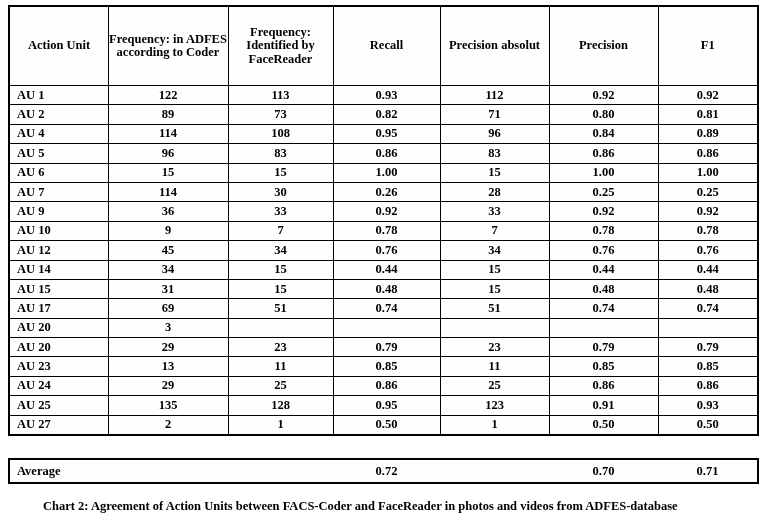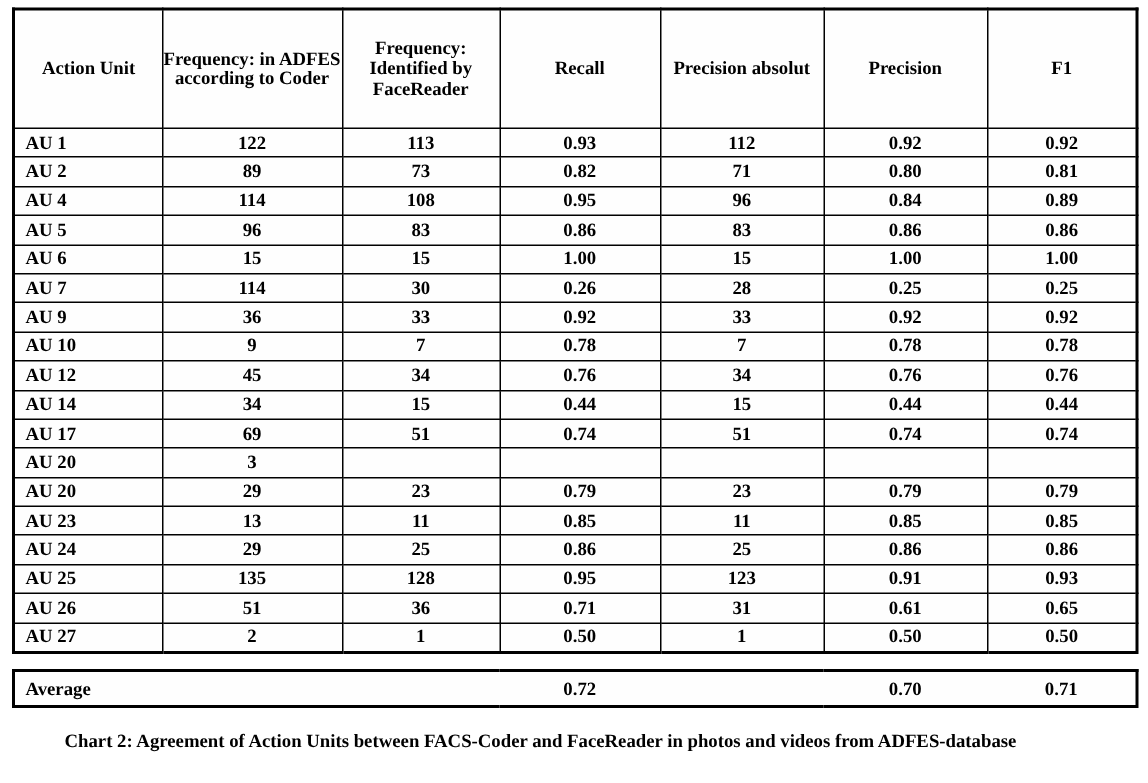--- a/index.html
+++ b/index.html
@@ -80,20 +80,21 @@
   
   .avg-spacer {
     height: 10px;
   }
   table.avg-table {
     width: 749px;
     border-collapse: collapse;
     table-layout: fixed;
     border: 2.5px solid #000;
     background: #fefefe;
+    margin-top: 12px;
   }
   table.avg-table td {
     border: none;
     height: 22px;
     font-size: 12.5px;
     font-weight: bold;
     text-align: center;
     vertical-align: middle;
     padding: 0;
   }
@@ -224,20 +225,29 @@
         <tr>
           <td class="cell-au">AU 14</td>
           <td>34</td>
           <td>15</td>
           <td>0.44</td>
           <td>15</td>
           <td>0.44</td>
           <td>0.44</td>
         </tr>
         <tr>
+          <td class="cell-au">AU 15</td>
+          <td>31</td>
+          <td>15</td>
+          <td>0.48</td>
+          <td>15</td>
+          <td>0.48</td>
+          <td>0.48</td>
+        </tr>
+        <tr>
           <td class="cell-au">AU 17</td>
           <td>69</td>
           <td>51</td>
           <td>0.74</td>
           <td>51</td>
           <td>0.74</td>
           <td>0.74</td>
         </tr>
         <tr>
           <td class="cell-au">AU 20</td>
@@ -276,29 +286,20 @@
           <td>0.86</td>
         </tr>
         <tr>
           <td class="cell-au">AU 25</td>
           <td>135</td>
           <td>128</td>
           <td>0.95</td>
           <td>123</td>
           <td>0.91</td>
           <td>0.93</td>
-        </tr>
-        <tr>
-          <td class="cell-au">AU 26</td>
-          <td>51</td>
-          <td>36</td>
-          <td>0.71</td>
-          <td>31</td>
-          <td>0.61</td>
-          <td>0.65</td>
         </tr>
         <tr>
           <td class="cell-au">AU 27</td>
           <td>2</td>
           <td>1</td>
           <td>0.50</td>
           <td>1</td>
           <td>0.50</td>
           <td>0.50</td>
         </tr>

